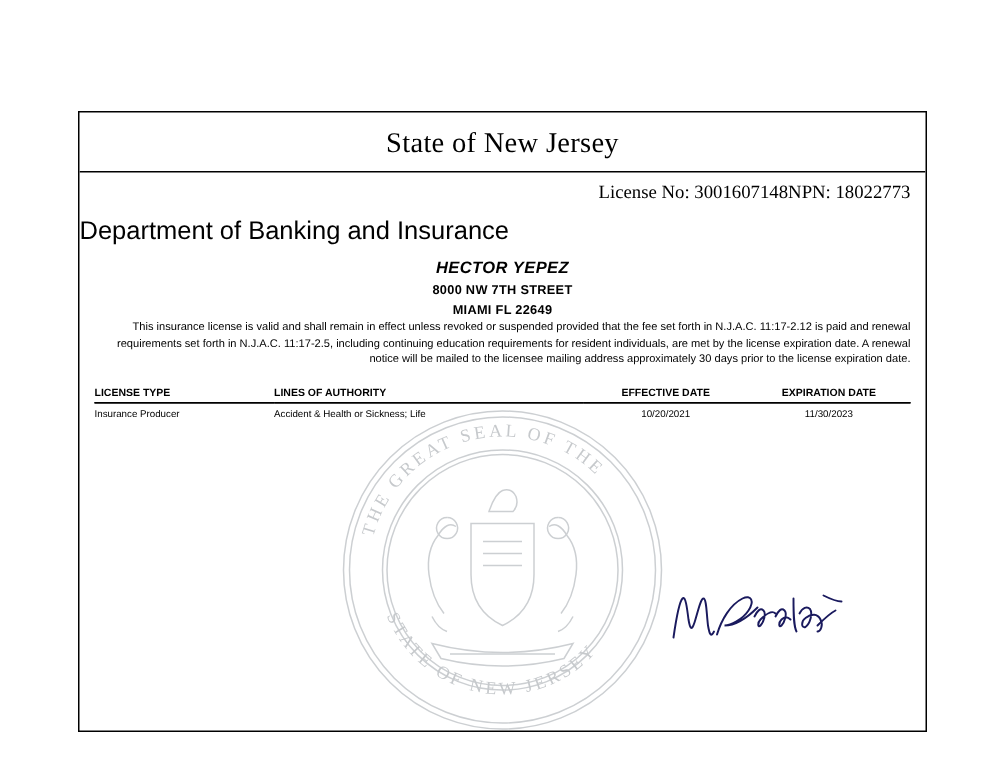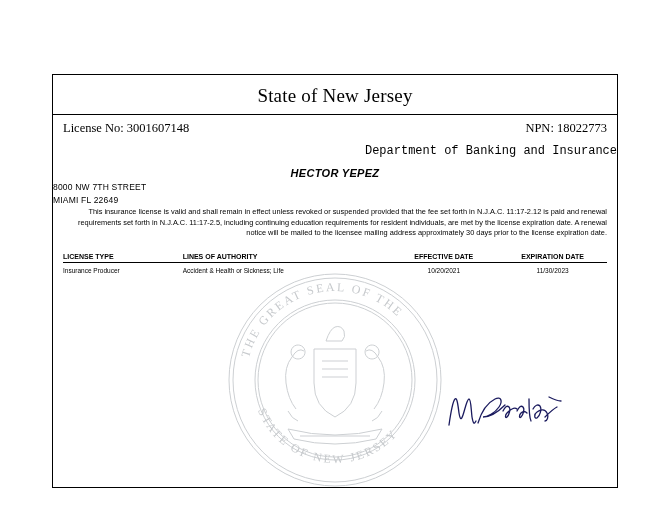--- a/index.html
+++ b/index.html
@@ -56,44 +56,44 @@
     padding-top: 10px;
     letter-spacing: 0.2px;
     font-family: "Liberation Serif", serif;
   }
   .hr-line {
     border-top: 1px solid #000;
     margin: 7px 0 0 0;
   }
   .license-row {
     display: flex;
-    justify-content: space-between;
+    justify-content: flex-end;
     align-items: baseline;
     padding: 6px 10px 0 10px;
     font-size: 12.5px;
     font-family: "Liberation Serif", serif;
   }
   .dept-title {
-    text-align: right;
-    font-size: 12px;
+    text-align: left;
+    font-size: 17px;
     padding-top: 8px;
-    font-family: Liberation Mono, monospace;
+    font-family: Liberation Sans, sans-serif;
   }
   .licensee-name {
     text-align: center;
     font-size: 11px;
     font-weight: bold;
     font-style: italic;
     padding-top: 9px;
     letter-spacing: 0.3px;
   }
   .addr-line {
-    text-align: left;
+    text-align: center;
     font-size: 8.5px;
-    font-weight: normal;
+    font-weight: bold;
     padding-top: 3px;
     letter-spacing: 0.2px;
   }
   .duly {
     padding: 14px 10px 0 10px;
     font-size: 7.4px;
     font-weight: bold;
     letter-spacing: 0.05px;
   }
   .body-text {

